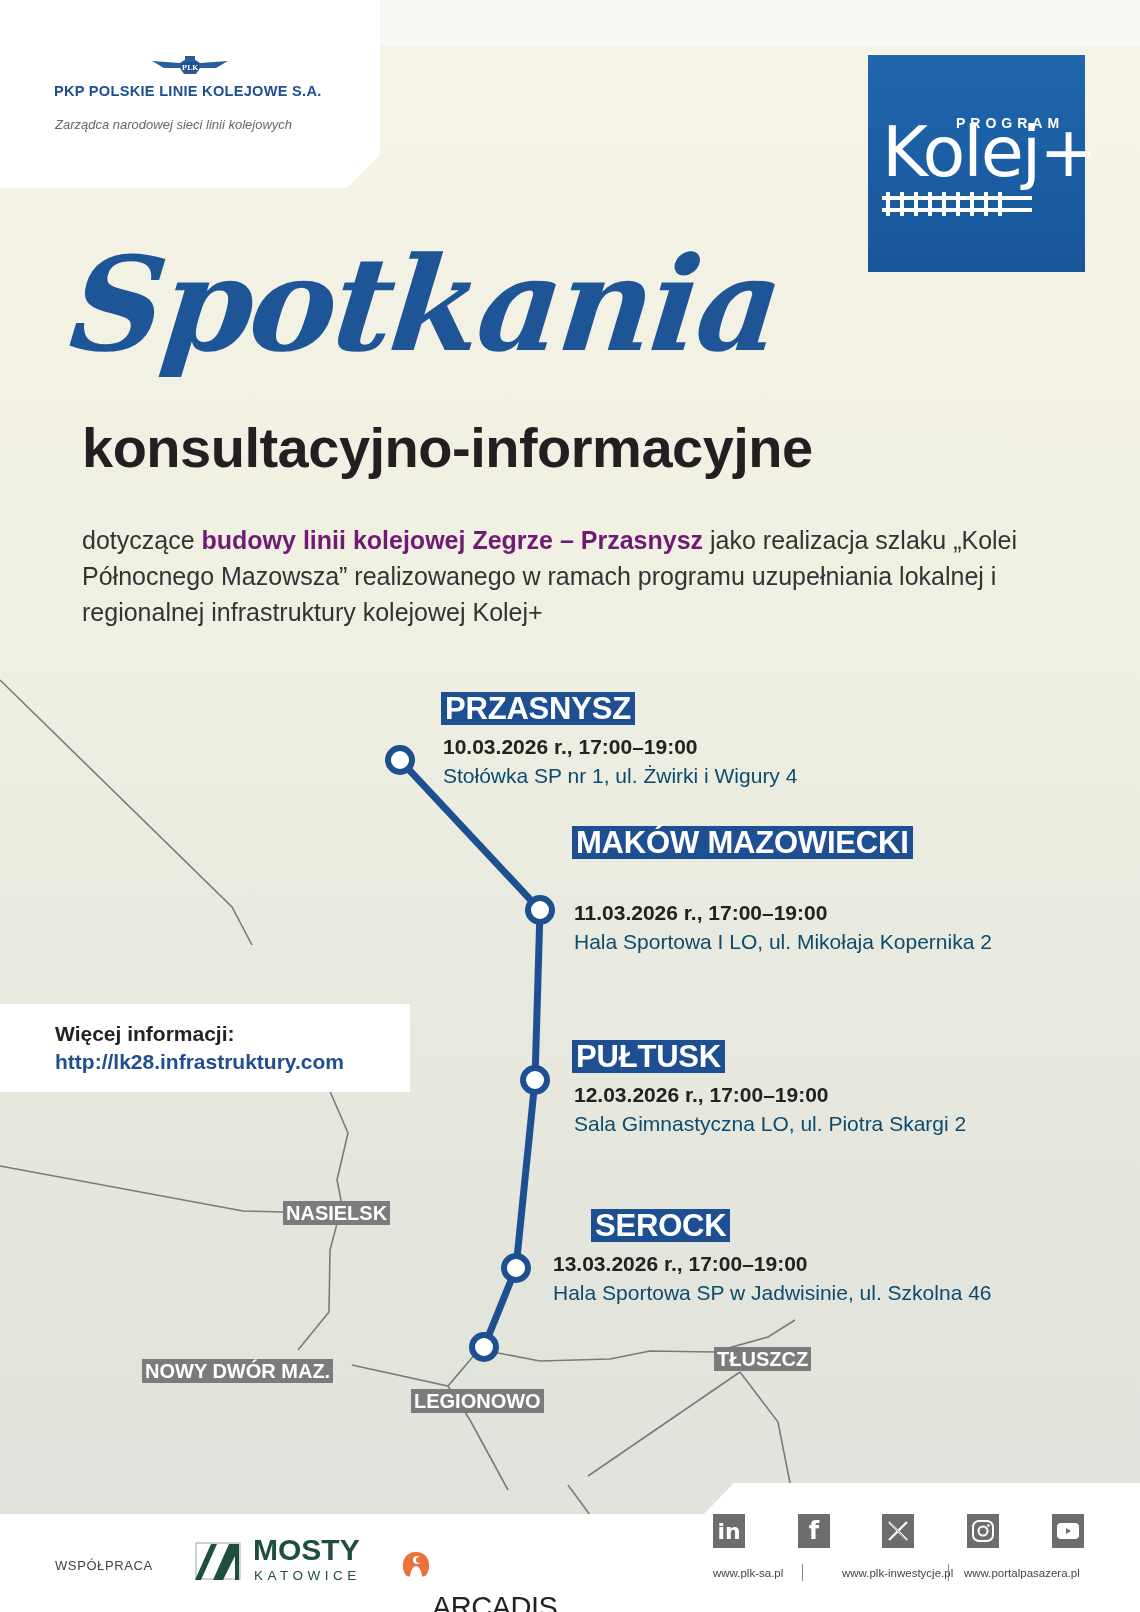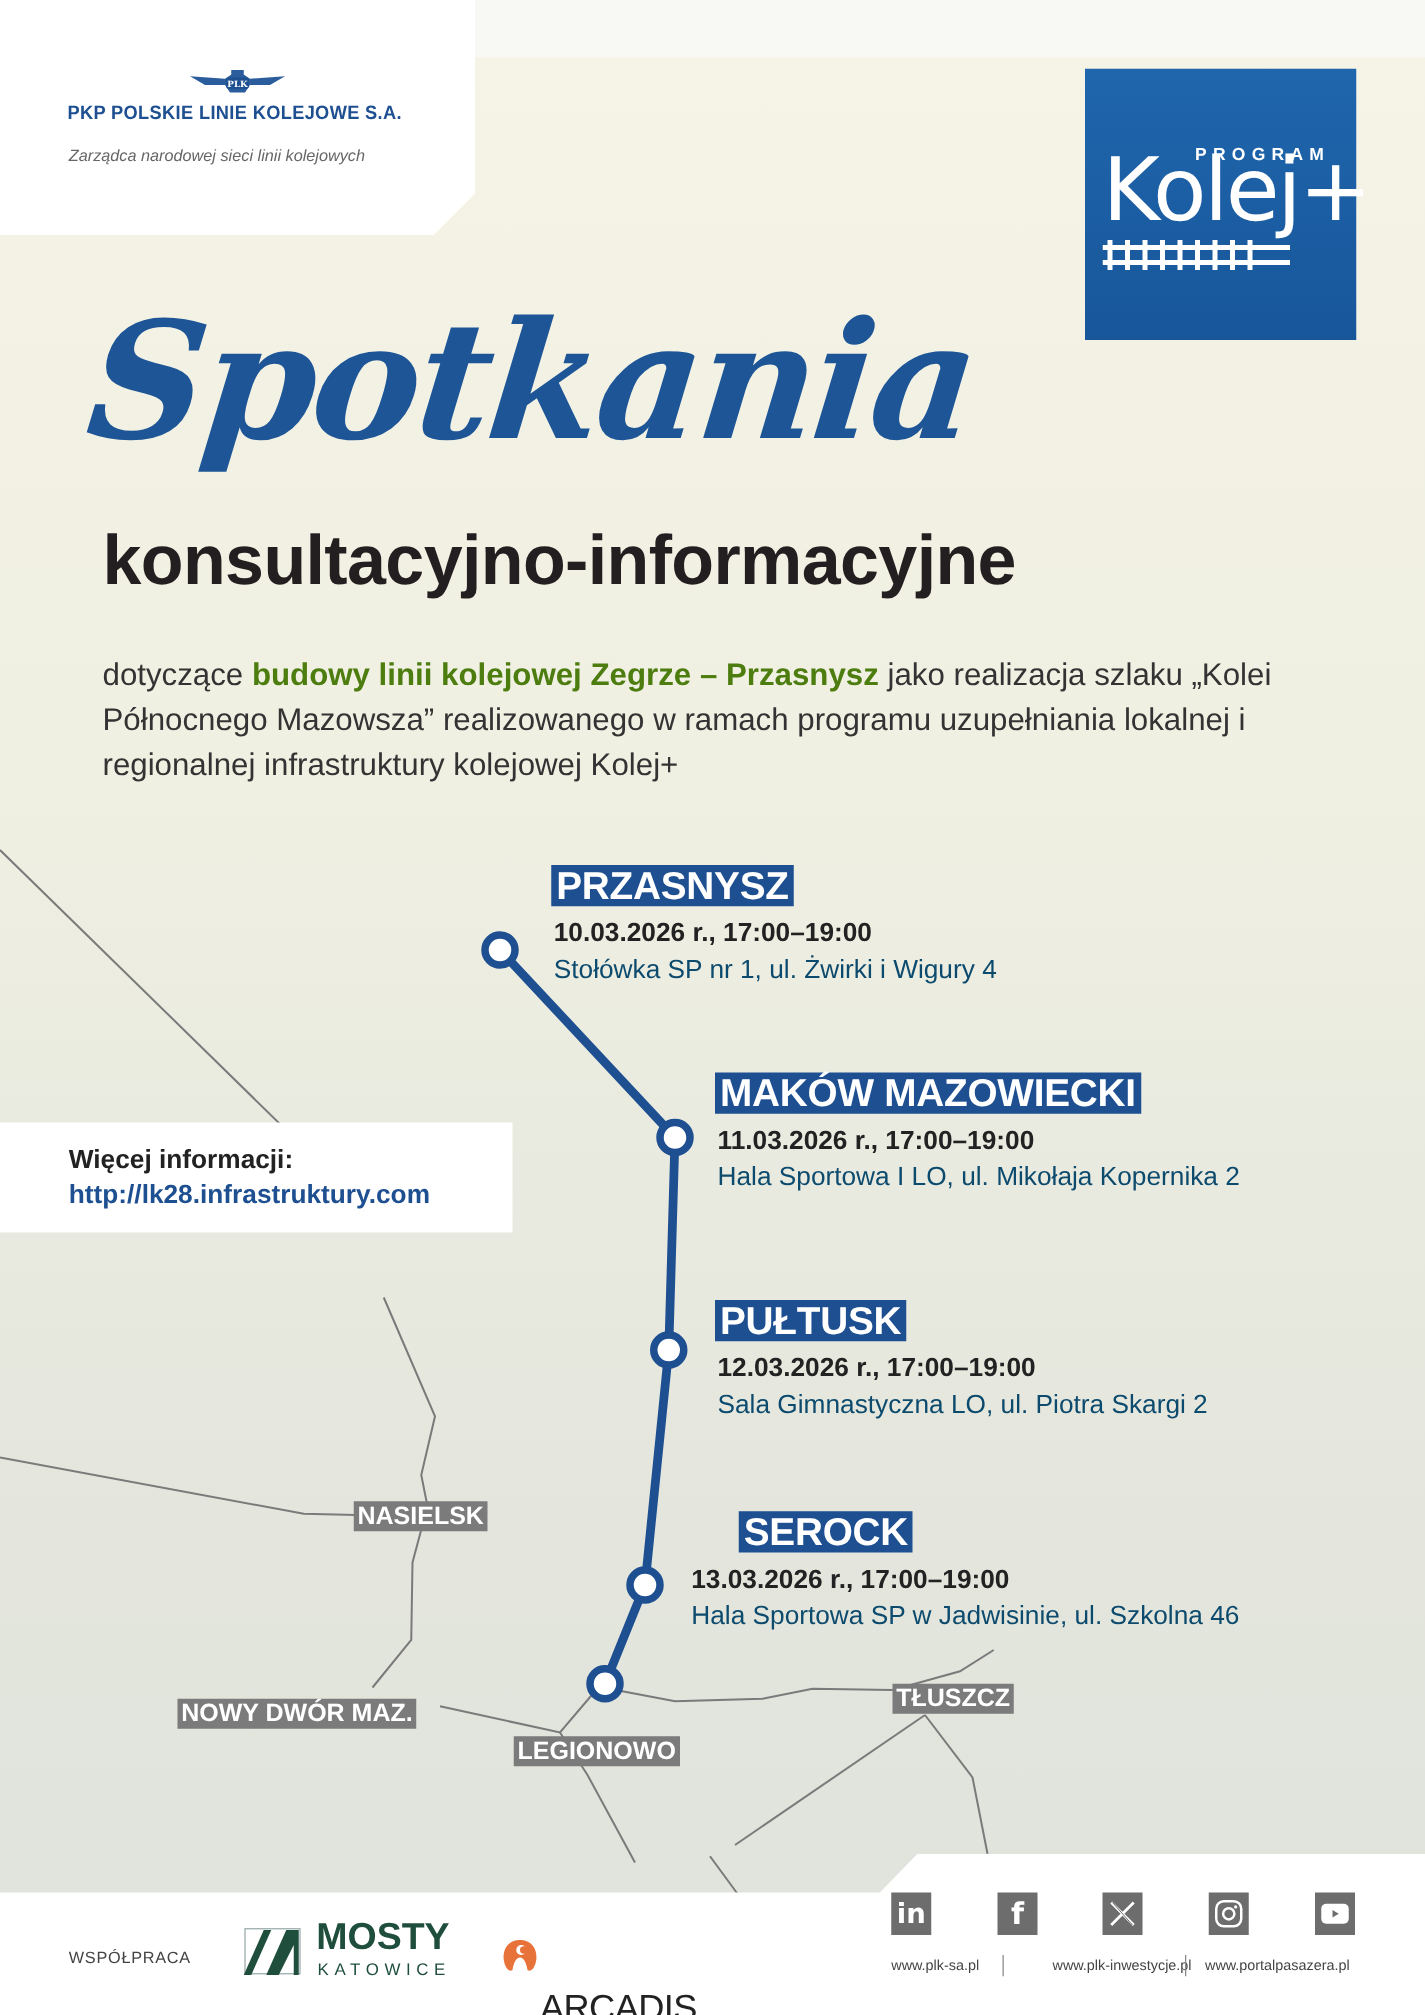--- a/index.html
+++ b/index.html
@@ -28,31 +28,31 @@
     background: linear-gradient(180deg,#1f66ad 0%, #18569a 100%); }
   .kolej-program { left:88px; top:60px; color:#fff; font-weight:bold; font-size:14px; letter-spacing:5px; }
   .kolej-word { left:14px; top:62px; color:#fff; font-size:70px; line-height:1; letter-spacing:-2px; font-family:"DejaVu Sans", sans-serif; }
   .kolej-rail { left:14px; top:135px; }
 
   .title-script { left:72px; top:240px; font-family:"DejaVu Serif", serif; font-style:italic; font-weight:bold;
     font-size:130px; color:#1d5597; letter-spacing:-3px; line-height:1; white-space:nowrap; transform: skewX(-6deg); }
   .title-sub { left:82px; top:415px; font-size:56px; font-weight:bold; color:#231f20; letter-spacing:-.5px; white-space:nowrap; }
 
   .intro { left:82px; top:522px; width:960px; font-size:25px; line-height:36px; color:#333; }
-  .intro b { color:#4d7c0f; }
+  .intro b { color:#701a75; }
 
   svg.map { position:absolute; left:0; top:0; }
 
   .stop-name { position:absolute; background:#1d4f91; color:#fff; font-weight:bold; font-size:31px; line-height:33px; padding:0 4px; white-space:nowrap; letter-spacing:-.2px; }
   .stop-date { position:absolute; font-weight:bold; font-size:21px; color:#222; white-space:nowrap; }
   .stop-venue { position:absolute; font-size:21px; color:#0c4a6e; white-space:nowrap; }
 
   .town-label { position:absolute; background:#7b7b7b; color:#fff; font-weight:bold; font-size:20px; line-height:24px; padding:0 3px; white-space:nowrap; }
 
-  .info-box { left:0; top:898px; width:410px; height:88px; background:#fff; }
+  .info-box { left:0; top:1004px; width:410px; height:88px; background:#fff; }
   .info-head { left:55px; top:18px; font-weight:bold; font-size:21px; color:#222; white-space:nowrap; }
   .info-link { left:55px; top:46px; font-weight:bold; font-size:21px; color:#1d4f91; white-space:nowrap; text-decoration:none; }
 
   .footer { left:0; top:1514px; width:1140px; height:98px; background:#fff; }
   .footer-tab { left:700px; top:1483px; width:440px; height:35px; background:#fff;
     clip-path: polygon(34px 0, 440px 0, 440px 35px, 0 35px); }
   .wspol { left:55px; top:1558px; font-size:13px; color:#444; letter-spacing:.6px; }
   .mosty { left:195px; top:1542px; }
   .mosty-text { left:253px; top:1535px; font-weight:bold; font-size:30px; color:#1f4e3d; line-height:1; }
   .mosty-sub { left:254px; top:1568px; font-size:13.5px; color:#1f4e3d; letter-spacing:4.5px; }
@@ -128,21 +128,21 @@
     <circle cx="535" cy="1080" r="12"></circle>
     <circle cx="516" cy="1268" r="12"></circle>
     <circle cx="484" cy="1347" r="12"></circle>
   </g>
 </svg>
 
 <div class="stop-name" style="left:441px;top:692px;">PRZASNYSZ</div>
 <div class="stop-date" style="left:443px;top:735px;">10.03.2026 r., 17:00–19:00</div>
 <div class="stop-venue" style="left:443px;top:764px;">Stołówka SP nr 1, ul. Żwirki i Wigury 4</div>
 
-<div class="stop-name" style="left:572px;top:858px;">MAKÓW MAZOWIECKI</div>
+<div class="stop-name" style="left:572px;top:826px;">MAKÓW MAZOWIECKI</div>
 <div class="stop-date" style="left:574px;top:901px;">11.03.2026 r., 17:00–19:00</div>
 <div class="stop-venue" style="left:574px;top:930px;">Hala Sportowa I LO, ul. Mikołaja Kopernika 2</div>
 
 <div class="stop-name" style="left:572px;top:1040px;">PUŁTUSK</div>
 <div class="stop-date" style="left:574px;top:1083px;">12.03.2026 r., 17:00–19:00</div>
 <div class="stop-venue" style="left:574px;top:1112px;">Sala Gimnastyczna LO, ul. Piotra Skargi 2</div>
 
 <div class="stop-name" style="left:551px;top:1209px;margin-left:40px;">SEROCK</div>
 <div class="stop-date" style="left:553px;top:1252px;">13.03.2026 r., 17:00–19:00</div>
 <div class="stop-venue" style="left:553px;top:1281px;">Hala Sportowa SP w Jadwisinie, ul. Szkolna 46</div>

